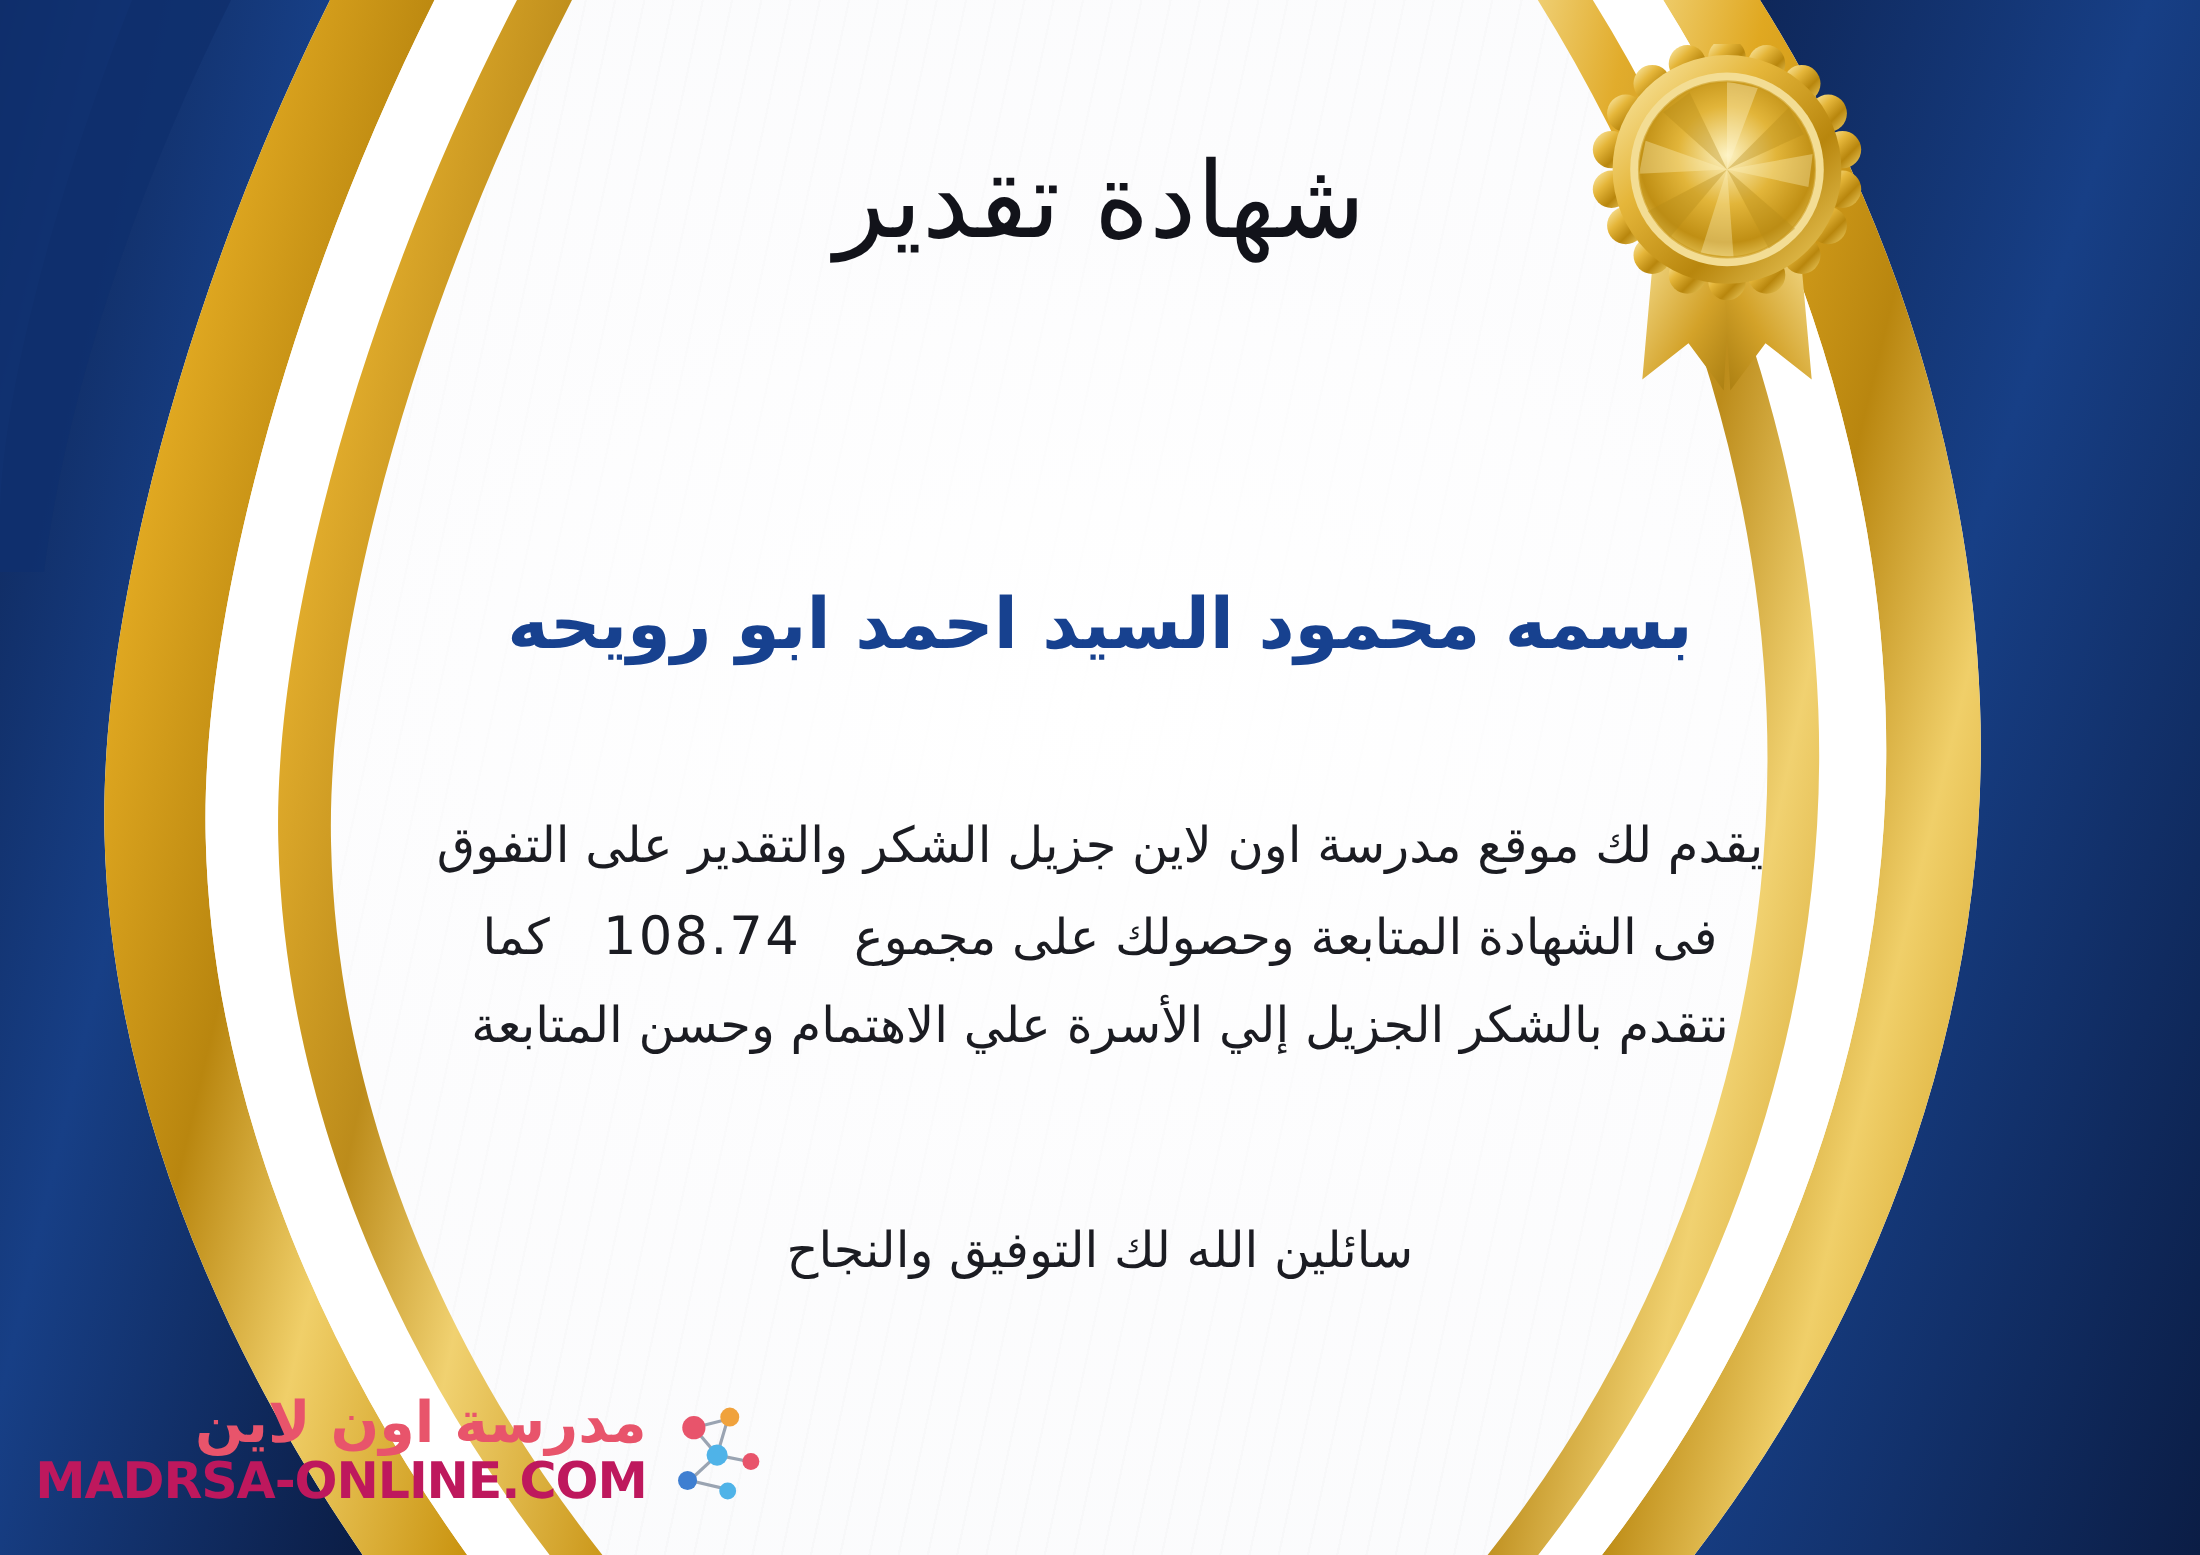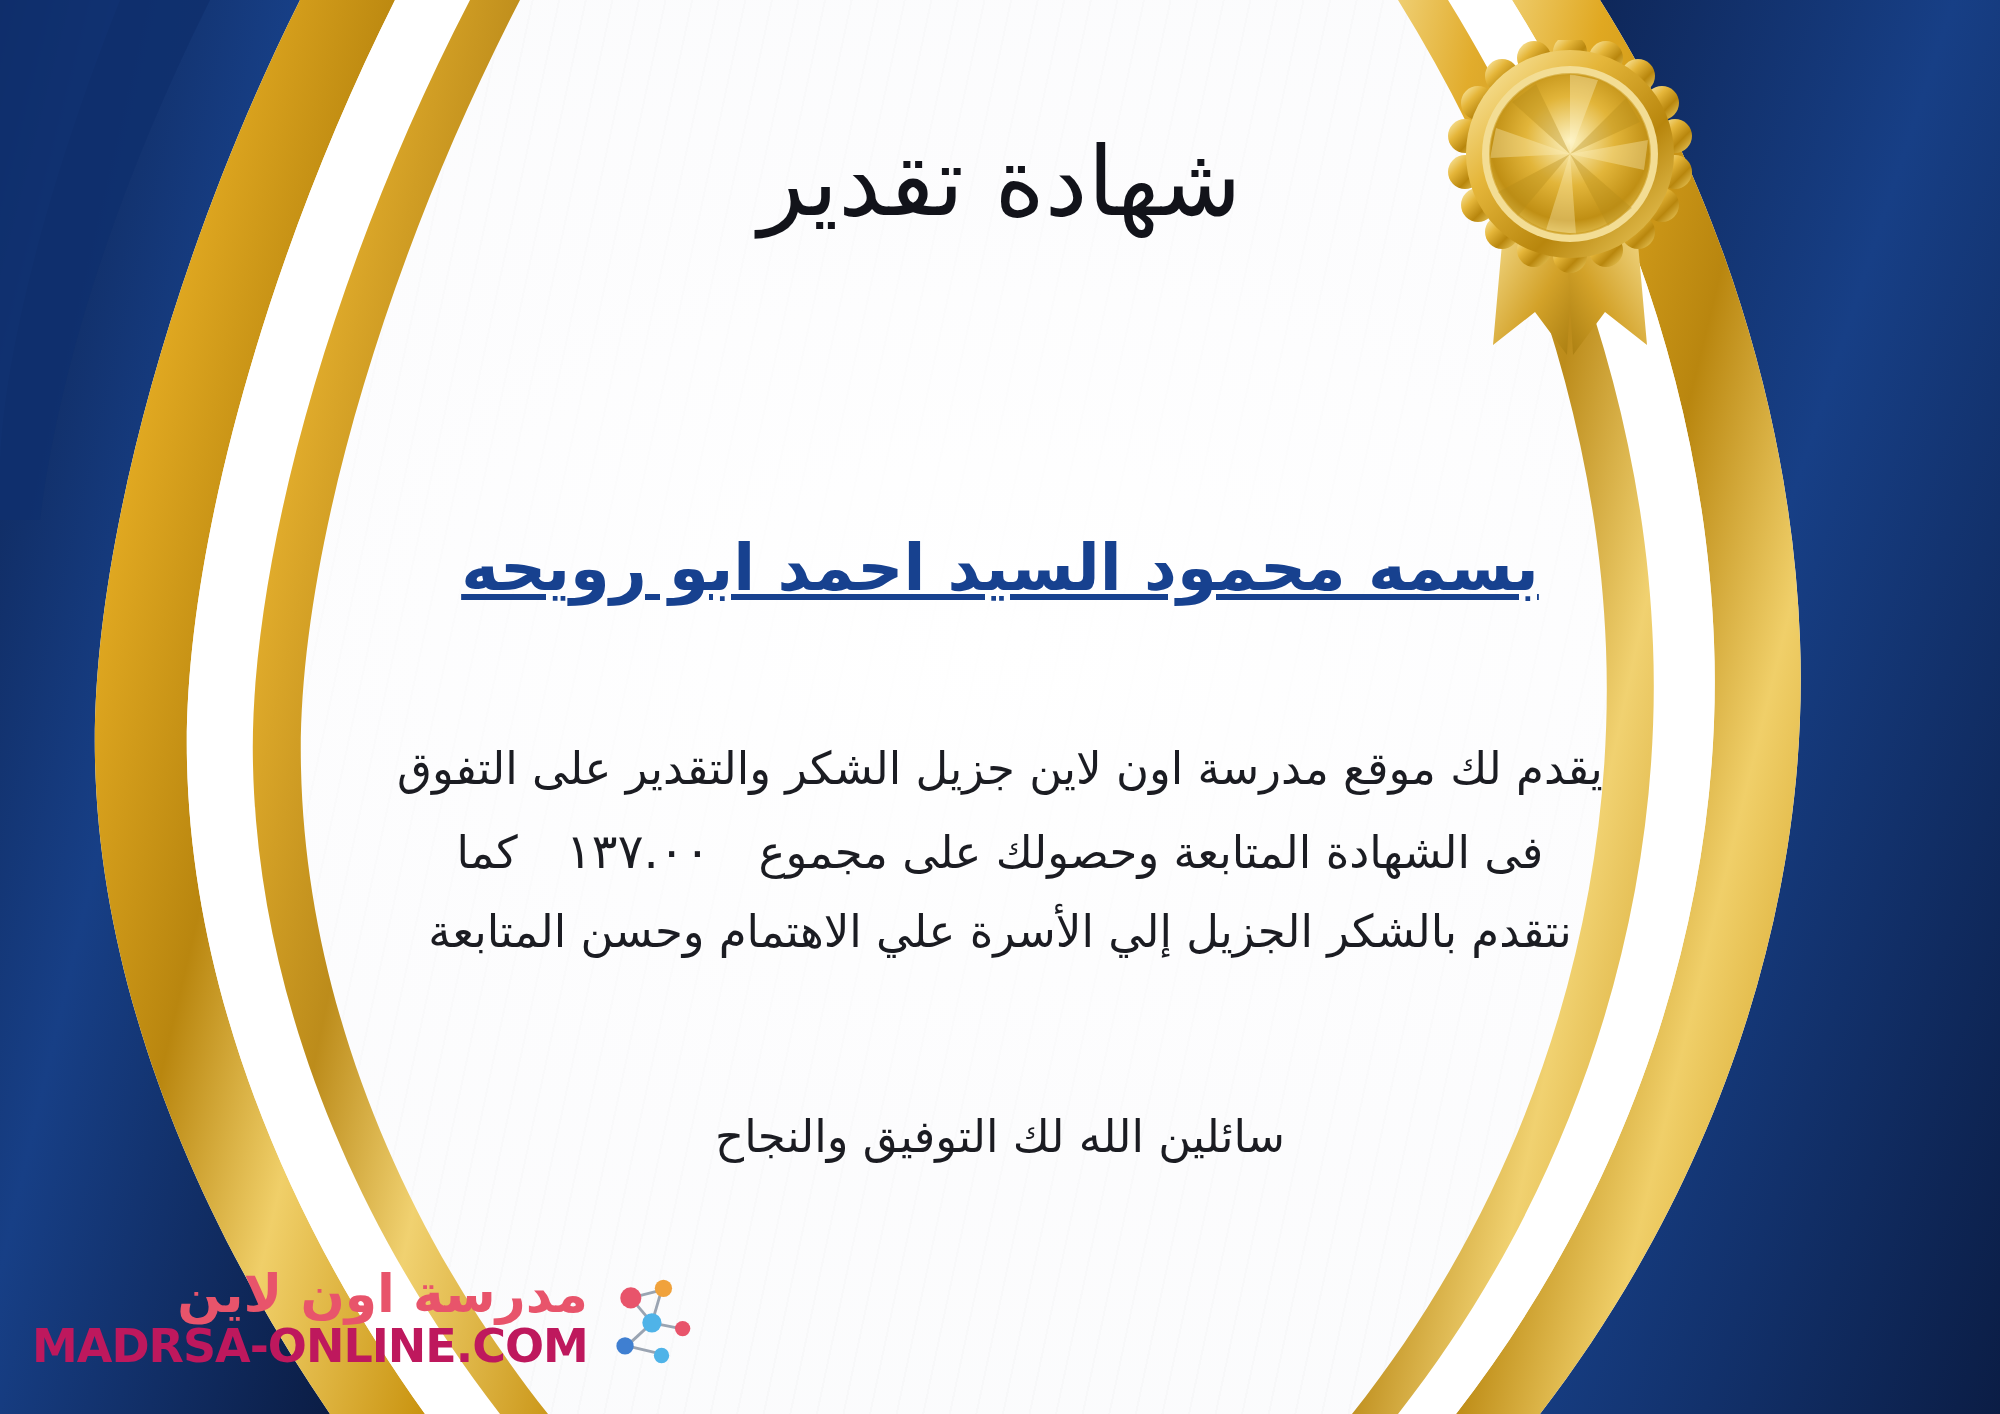--- a/index.html
+++ b/index.html
@@ -87,21 +87,20 @@
 
   .student-name {
     position: absolute;
     top: 530px;
     right: 0;
     left: 0;
     font-size: 64px;
     font-weight: bold;
     color: #17418f;
     line-height: 1.2;
-    text-decoration: underline;
   }
 
   .body-block {
     position: absolute;
     top: 730px;
     right: 0;
     left: 0;
     padding: 0 80px;
     box-sizing: border-box;
   }
@@ -288,21 +287,21 @@
   <div class="content">
 
     <div class="title">شهادة تقدير</div>
 
     <div class="student-name">بسمه محمود السيد احمد ابو رويحه</div>
 
     <div class="body-block">
       <div class="body-line">يقدم لك موقع مدرسة اون لاين جزيل الشكر  والتقدير على التفوق</div>
       <div class="body-line">
         <span>فى الشهادة المتابعة وحصولك على مجموع</span>
-        <span class="score">١٣٧.٠٠</span>
+        <span class="score">108.74</span>
         <span>كما</span>
       </div>
       <div class="body-line">نتقدم  بالشكر الجزيل إلي الأسرة علي الاهتمام وحسن المتابعة</div>
     </div>
 
     <div class="closing">سائلين الله لك التوفيق  والنجاح</div>
   </div>
 
   <div class="brand">
     <div class="brand-text">

